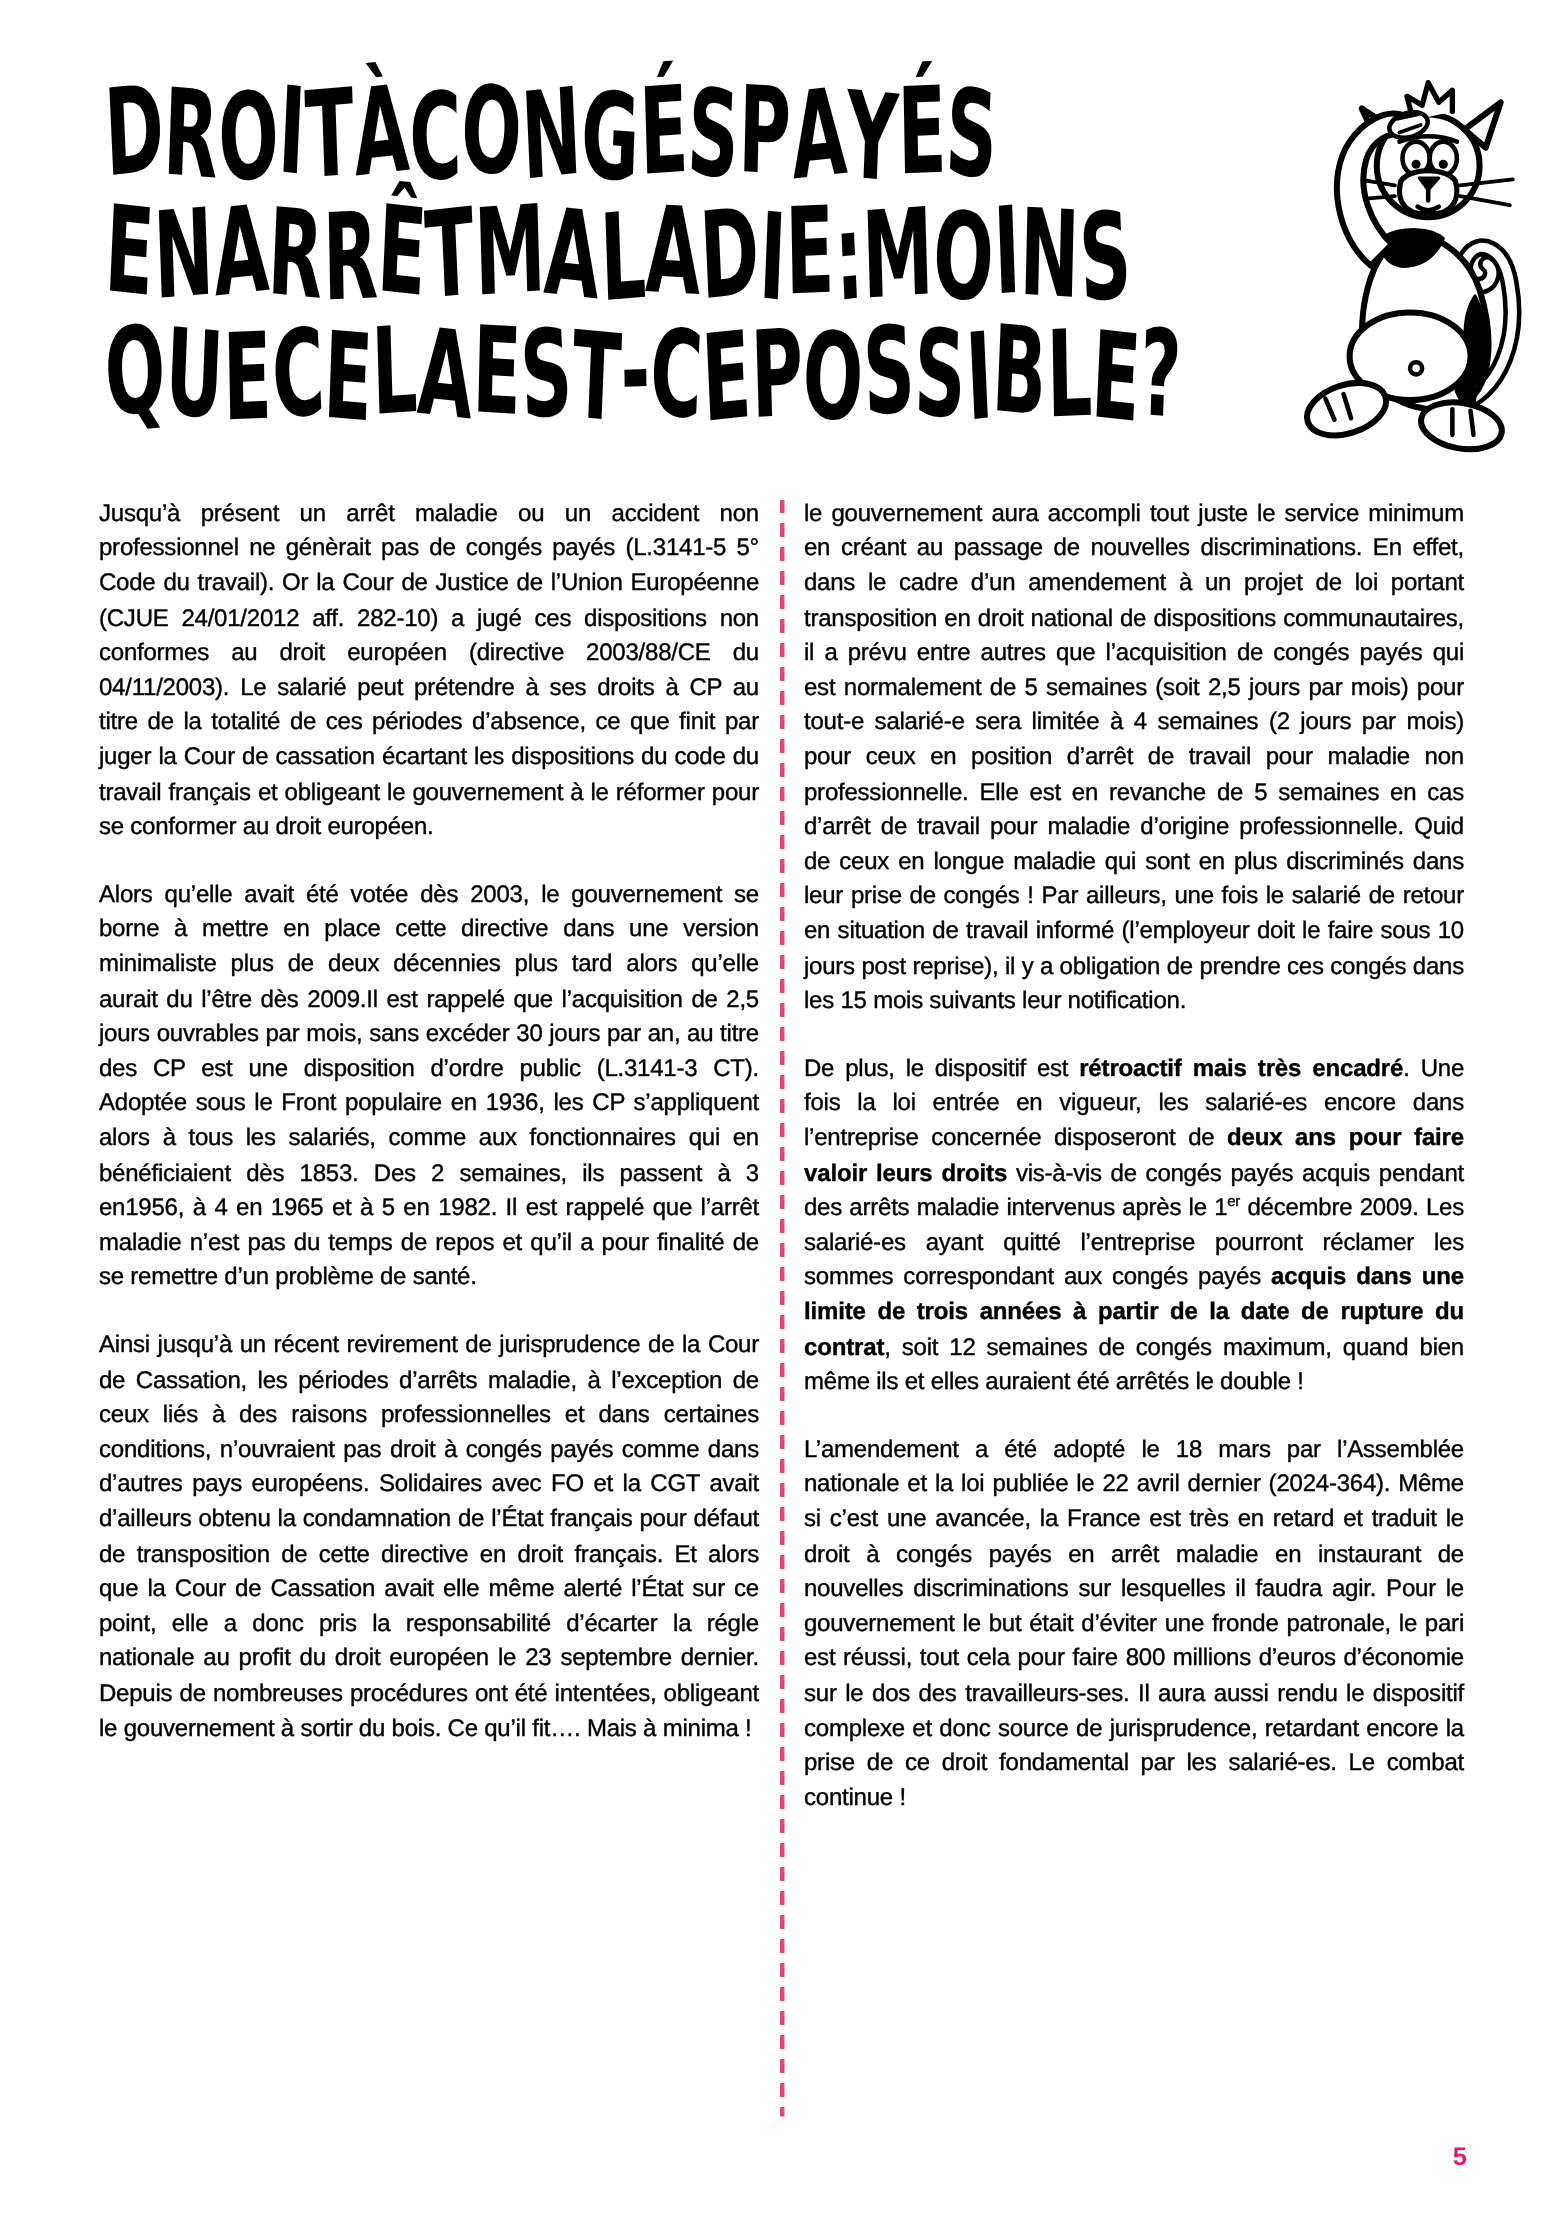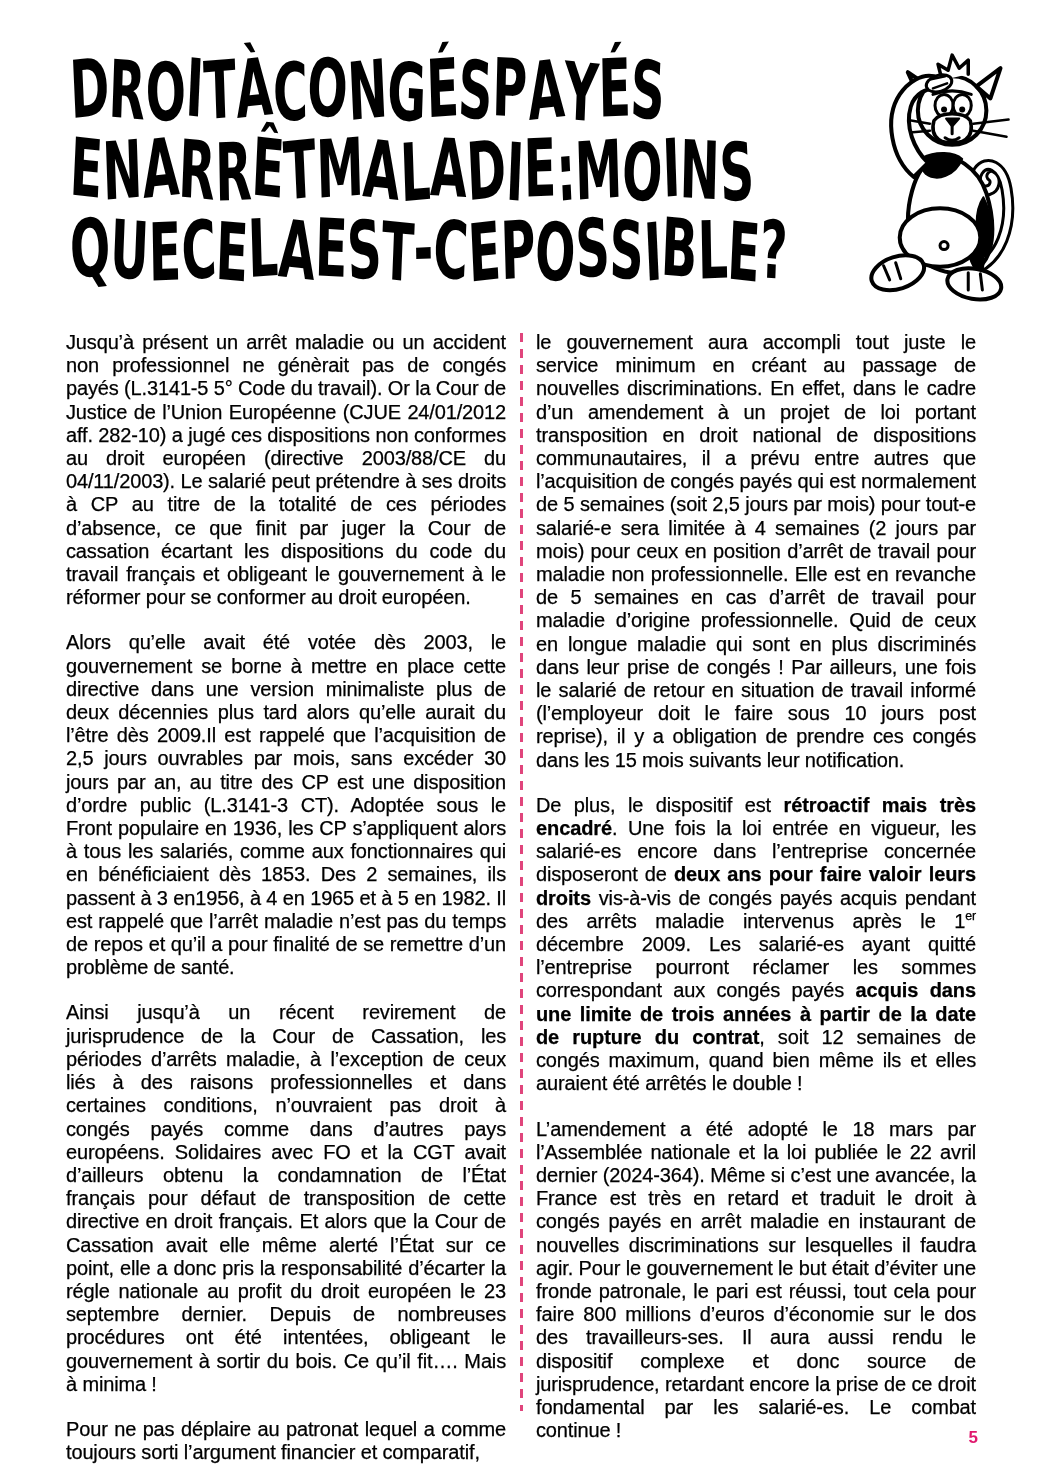--- a/index.html
+++ b/index.html
@@ -45,21 +45,21 @@
   .columns {
     position: absolute;
     left: 66px; top: 331px;
     width: 910px;
     display: flex;
     align-items: flex-start;
   }
   .col { width: 440px; }
   .col p {
     margin: 0 0 22px 0;
-    font-size: 20px;
+    font-size: 16px;
     line-height: 23.2px;
     letter-spacing: -0.15px;
     text-align: justify;
     -webkit-text-stroke: 0.25px #000;
   }
   .col p b { font-weight: bold; letter-spacing: -0.1px; }
   .col p sup {
     font-size: 0.62em;
     font-weight: normal;
     vertical-align: super;
@@ -139,21 +139,20 @@
       <path d="M75 39 L89 36 M77 48 L91 43" stroke-width="2.5"></path>
     </g>
   </svg>
 </div>
 
 <div class="columns">
   <div class="col">
       <p><span>Jusqu’à présent un arrêt maladie ou un accident non professionnel ne génèrait pas de congés payés (L.3141-5 5° Code du travail). Or la Cour de Justice de l’Union Européenne (CJUE 24/01/2012 aff. 282-10) a jugé ces dispositions non conformes au droit européen (directive 2003/88/CE du 04/11/2003). Le salarié peut prétendre à ses droits à CP au titre de la totalité de ces périodes d’absence, ce que finit par juger la Cour de cassation écartant les dispositions du code du travail français et obligeant le gouvernement à le réformer pour se conformer au droit européen.</span></p>
       <p><span>Alors qu’elle avait été votée dès 2003, le gouvernement se borne à mettre en place cette directive dans une version minimaliste plus de deux décennies plus tard alors qu’elle aurait du l’être dès 2009.Il est rappelé que l’acquisition de 2,5 jours ouvrables par mois, sans excéder 30 jours par an, au titre des CP est une disposition d’ordre public (L.3141-3 CT). Adoptée sous le Front populaire en 1936, les CP s’appliquent alors à tous les salariés, comme aux fonctionnaires qui en bénéficiaient dès 1853. Des 2 semaines, ils passent à 3 en1956, à 4 en 1965 et à 5 en 1982. Il est rappelé que l’arrêt maladie n’est pas du temps de repos et qu’il a pour finalité de se remettre d’un problème de santé.</span></p>
       <p><span>Ainsi jusqu’à un récent revirement de jurisprudence de la Cour de Cassation, les périodes d’arrêts maladie, à l’exception de ceux liés à des raisons professionnelles et dans certaines conditions, n’ouvraient pas droit à congés payés comme dans d’autres pays européens. Solidaires avec FO et la CGT avait d’ailleurs obtenu la condamnation de l’État français pour défaut de transposition de cette directive en droit français. Et alors que la Cour de Cassation avait elle même alerté l’État sur ce point, elle a donc pris la responsabilité d’écarter la régle nationale au profit du droit européen le 23 septembre dernier. Depuis de nombreuses procédures ont été intentées, obligeant le gouvernement à sortir du bois. Ce qu’il fit…. Mais à minima !</span></p>
-      <p><span>Pour ne pas déplaire au patronat lequel a comme toujours sorti l’argument financier et comparatif,</span></p>
     </div>
   <div class="divider" style="background: repeating-linear-gradient(rgb(224, 69, 124) 0px, rgb(224, 69, 124) 9px, transparent 9px, transparent 16px);"></div>
   <div class="col">
       <p><span>le gouvernement aura accompli tout juste le service minimum en créant au passage de nouvelles discriminations. En effet, dans le cadre d’un amendement à un projet de loi portant transposition en droit national de dispositions communautaires, il a prévu entre autres que l’acquisition de congés payés qui est normalement de 5 semaines (soit 2,5 jours par mois) pour tout-e salarié-e sera limitée à 4 semaines (2 jours par mois) pour ceux en position d’arrêt de travail pour maladie non professionnelle. Elle est en revanche de 5 semaines en cas d’arrêt de travail pour maladie d’origine professionnelle. Quid de ceux en longue maladie qui sont en plus discriminés dans leur prise de congés ! Par ailleurs, une fois le salarié de retour en situation de travail informé (l’employeur doit le faire sous 10 jours post reprise), il y a obligation de prendre ces congés dans les 15 mois suivants leur notification.</span></p>
       <p><span>De plus, le dispositif est </span><b>rétroactif mais très encadré</b><span>. Une fois la loi entrée en vigueur, les salarié-es encore dans l’entreprise concernée disposeront de </span><b>deux ans pour faire valoir leurs droits</b><span> vis-à-vis de congés payés acquis pendant des arrêts maladie intervenus après le 1</span><sup>er</sup><span> décembre 2009. Les salarié-es ayant quitté l’entreprise pourront réclamer les sommes correspondant aux congés payés </span><b>acquis dans une limite de trois années à partir de la date de rupture du contrat</b><span>, soit 12 semaines de congés maximum, quand bien même ils et elles auraient été arrêtés le double !</span></p>
       <p><span>L’amendement a été adopté le 18 mars par l’Assemblée nationale et la loi publiée le 22 avril dernier (2024-364). Même si c’est une avancée, la France est très en retard et traduit le droit à congés payés en arrêt maladie en instaurant de nouvelles discriminations sur lesquelles il faudra agir. Pour le gouvernement le but était d’éviter une fronde patronale, le pari est réussi, tout cela pour faire 800 millions d’euros d’économie sur le dos des travailleurs-ses. Il aura aussi rendu le dispositif complexe et donc source de jurisprudence, retardant encore la prise de ce droit fondamental par les salarié-es.  Le combat continue !</span></p>
     </div>
 </div>
 
 <div class="page-number" style="color: rgb(224, 25, 110);">5</div>

